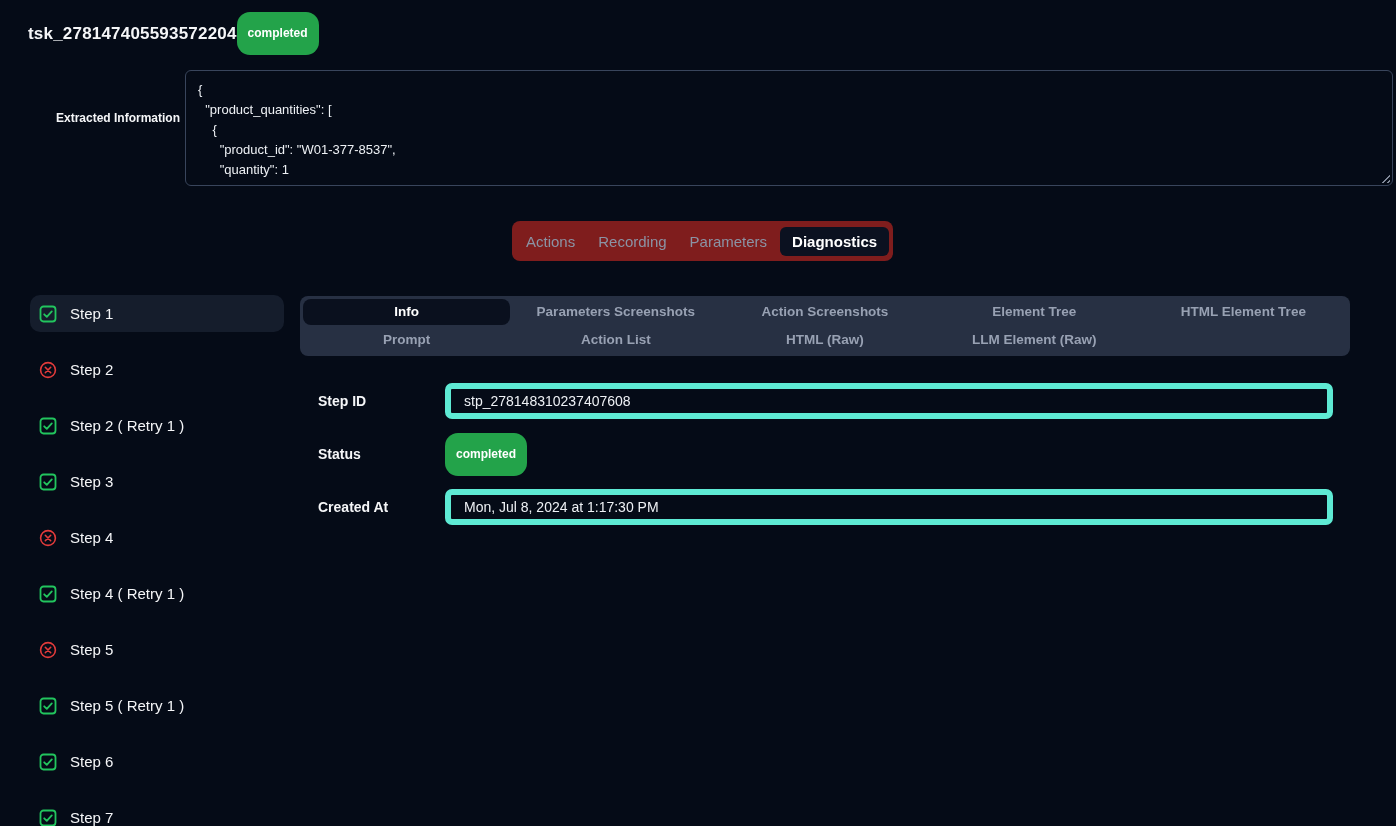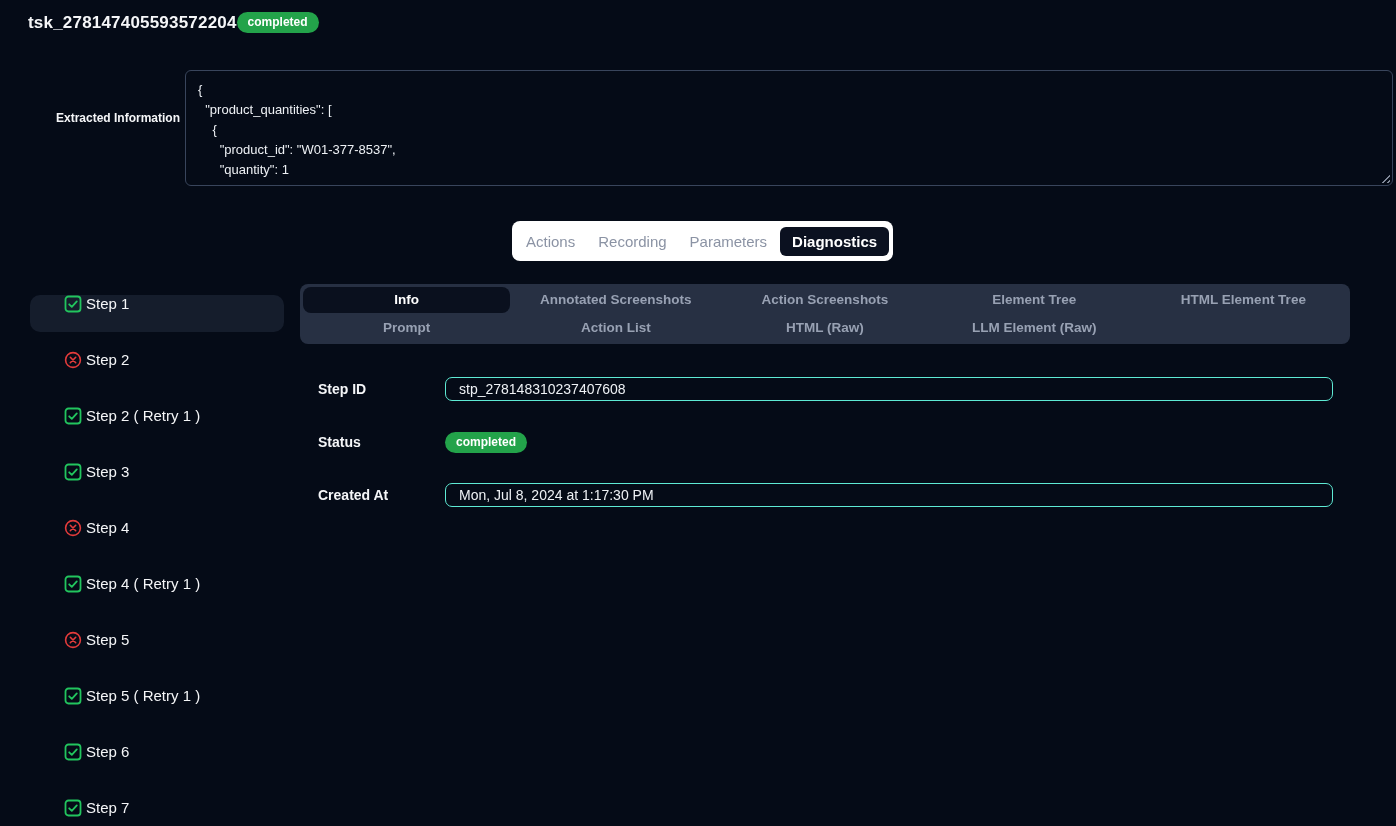--- a/index.html
+++ b/index.html
@@ -12,21 +12,21 @@
     overflow: hidden;
     position: relative;
   }
 
   
   .header { position: absolute; left: 28px; top: 12px; display: flex; align-items: center; }
   .task-title { font-size: 17px; font-weight: 700; letter-spacing: .2px; }
   .badge {
     background: #23a34a; color: #ffffff;
     font-size: 12px; font-weight: 700;
-    padding: 4px 11px; border-radius: 13px;
+    padding: 15px 11px; border-radius: 13px;
     line-height: 13px; display: inline-block;
   }
 
   
   .extracted { position: absolute; left: 28px; top: 70px; display: flex; }
   .extracted-label {
     width: 129px; padding-top: 34px;
     font-size: 12px; font-weight: 700; line-height: 28px; margin-left: 28px;
   }
   .textarea-wrap { position: relative; }
@@ -50,61 +50,61 @@
     width: 10px; height: 10px;
     background: repeating-linear-gradient(135deg, transparent 0 2px, #97a0b0 2px 3.2px);
     clip-path: polygon(100% 0, 0 100%, 100% 100%);
     opacity: .85;
   }
 
   
   .main-tabs {
     position: absolute; top: 221px; left: 512px;
     display: flex; align-items: center;
-    background: #ffffff; border-radius: 8px;
+    background: #7f1d1d; border-radius: 8px;
     padding: 4px; gap: 3px; height: 40px;
   }
   .main-tab {
     padding: 6px 10px; font-size: 15px; color: #8b93a4;
     border-radius: 6px; white-space: nowrap; cursor: pointer;
   }
   .main-tab.active { background: #0b1120; color: #ffffff; font-weight: 700; padding: 6px 12px; }
 
   
   .sidebar { position: absolute; left: 30px; top: 295px; width: 254px; }
   .step-item {
-    display: flex; gap: 4px;
-    height: 37px; padding-left: 34px;
+    display: flex; align-items: center; gap: 13px;
+    height: 37px; padding-left: 9px;
     border-radius: 10px; margin-bottom: 19px;
     font-size: 15px; cursor: pointer;
   }
   .step-item.selected { background: #151d2c; }
   .step-icon { width: 18px; height: 18px; display: inline-flex; flex-shrink: 0; }
 
   
-  .panel { position: absolute; left: 300px; top: 284px; width: 1050px; }
+  .panel { position: absolute; left: 300px; top: 296px; width: 1050px; }
   .subtabs {
     display: grid; grid-template-columns: repeat(5, 1fr);
     background: #273043; border-radius: 8px; padding: 2px;
   }
   .subtab {
     height: 28px; line-height: 28px; text-align: center;
     font-size: 13.5px; font-weight: 600; color: #98a1b3;
     border-radius: 8px; white-space: nowrap; overflow: hidden; cursor: pointer;
   }
   .subtab.active { background: #0a101e; color: #ffffff; height: 26px; line-height: 26px; margin: 1px; }
 
   .fields { margin-top: 27px; }
   .field-row { display: flex; align-items: center; height: 36px; }
   .field-row + .field-row { margin-top: 17px; }
   .field-label { width: 145px; padding-left: 18px; font-size: 14px; font-weight: 600; flex-shrink: 0; }
   .field-input {
-    width: 888px; height: 24px;
+    width: 888px; height: 36px;
     background: transparent;
-    border: 1px solid #5eead4; border-radius: 7px;
+    border: 6px solid #5eead4; border-radius: 7px;
     color: #eef1f5; font-size: 14px;
     font-family: "Liberation Sans", sans-serif;
     padding: 0 13px; outline: none;
   }
 </style>
 </head>
 <body>
 
 <div class="header">
   <div class="task-title">tsk_278147405593572204</div>
@@ -232,21 +232,21 @@
     </span>
     <span>Step 7</span>
   </div>
 
 </div>
 
 <div class="panel">
 
   <div class="subtabs">
     <div class="subtab active">Info</div>
-    <div class="subtab">Annotated Screenshots</div>
+    <div class="subtab">Parameters Screenshots</div>
     <div class="subtab">Action Screenshots</div>
     <div class="subtab">Element Tree</div>
     <div class="subtab">HTML Element Tree</div>
     <div class="subtab">Prompt</div>
     <div class="subtab">Action List</div>
     <div class="subtab">HTML (Raw)</div>
     <div class="subtab">LLM Element (Raw)</div>
   </div>
 
   <div class="fields">

